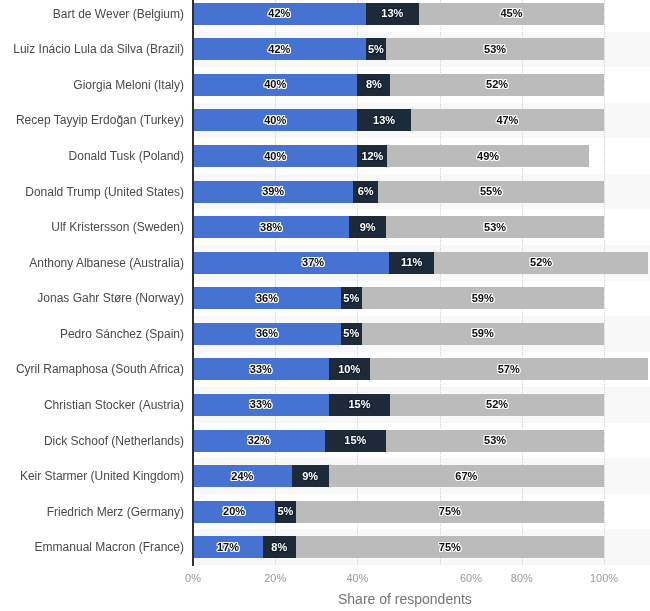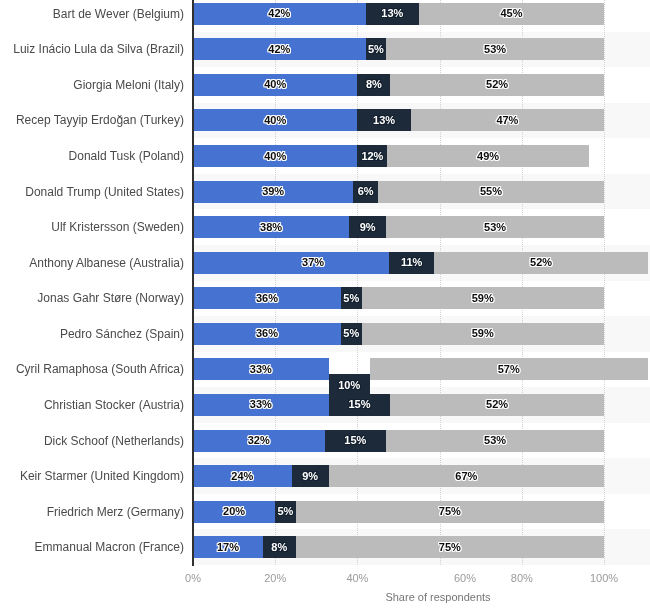--- a/index.html
+++ b/index.html
@@ -28,22 +28,22 @@
   }
   .val.light{
     color:#ffffff;
     text-shadow:-1px -1px 0 #14202e,1px -1px 0 #14202e,-1px 1px 0 #14202e,1px 1px 0 #14202e,
                 -1px 0 0 #14202e,1px 0 0 #14202e,0 -1px 0 #14202e,0 1px 0 #14202e;
   }
   .gridline{position:absolute;top:0;height:565px;width:0;border-left:1px dotted #d2d2d2;z-index:1;}
   .yaxis-line{position:absolute;left:192px;top:0;width:2px;height:566px;background:#303030;z-index:3;}
   .tick{position:absolute;top:572px;width:60px;margin-left:-30px;text-align:center;
         font-size:11px;color:#9b9b9b;z-index:2;}
-  .xtitle{position:absolute;top:591px;left:338px;width:200px;text-align:center;
-          font-size:11px;color:#757575;z-index:2;}
+  .xtitle{position:absolute;top:591px;left:338px;width:200px;text-align:left;
+          font-size:14px;color:#757575;z-index:2;}
 </style>
 </head>
 <body>
 
 <div class="chart">
   <div class="rows">
   <div class="row">
     <div class="stripe"></div>
     <div class="row-label">Bart de Wever (Belgium)</div>
     <div class="bar">
@@ -203,21 +203,21 @@
         </div>
   </div>
 
   <div class="row">
     <div class="stripe"></div>
     <div class="row-label">Cyril Ramaphosa (South Africa)</div>
     <div class="bar">
           <div class="seg" style="width: 135.63px; background: rgb(70, 115, 210);">
             <span class="val dark">33%</span>
           </div>
-          <div class="seg" style="width: 41.1px; background: rgb(29, 42, 58); margin-top: 16px;">
+          <div class="seg" style="width: 41.1px; background: rgb(29, 42, 58);">
             <span class="val light">10%</span>
           </div>
           <div class="seg" style="width: 278px; background: rgb(187, 187, 187); justify-content: center;">
             <span class="val dark">57%</span>
           </div>
         </div>
   </div>
 
   <div class="row striped">
     <div class="stripe"></div>
@@ -304,18 +304,18 @@
       <div class="gridline" style="left: 357.4px;"></div>
       <div class="gridline" style="left: 439.6px;"></div>
       <div class="gridline" style="left: 521.8px;"></div>
       <div class="gridline" style="left: 604px;"></div>
     </div>
   <div class="yaxis-line"></div>
   <div>
       <div class="tick" style="left: 193px;">0%</div>
       <div class="tick" style="left: 275.2px;">20%</div>
       <div class="tick" style="left: 357.4px;">40%</div>
-      <div class="tick" style="left: 465px;">60%</div>
+      <div class="tick" style="left: 452px; text-align: right;">60%</div>
       <div class="tick" style="left: 521.8px;">80%</div>
       <div class="tick" style="left: 604px;">100%</div>
     </div>
   <div class="xtitle">Share of respondents</div>
 </div>
 
 </body></html>

